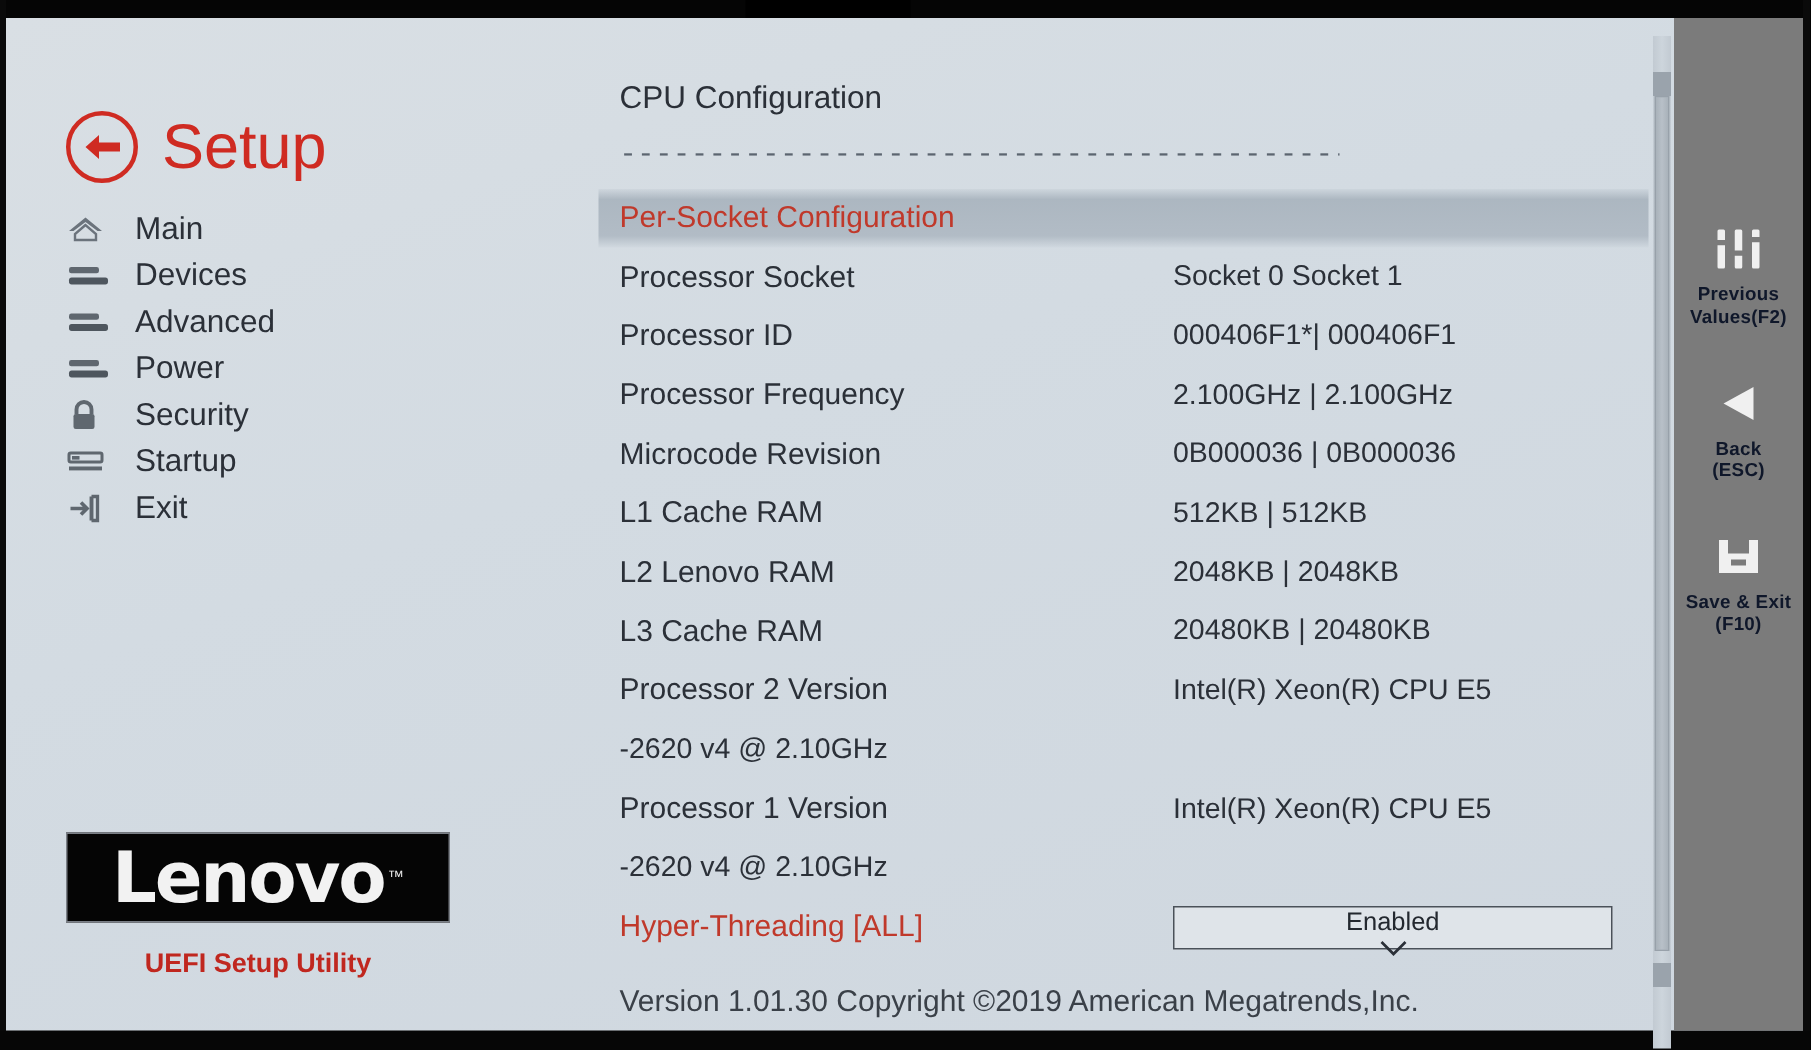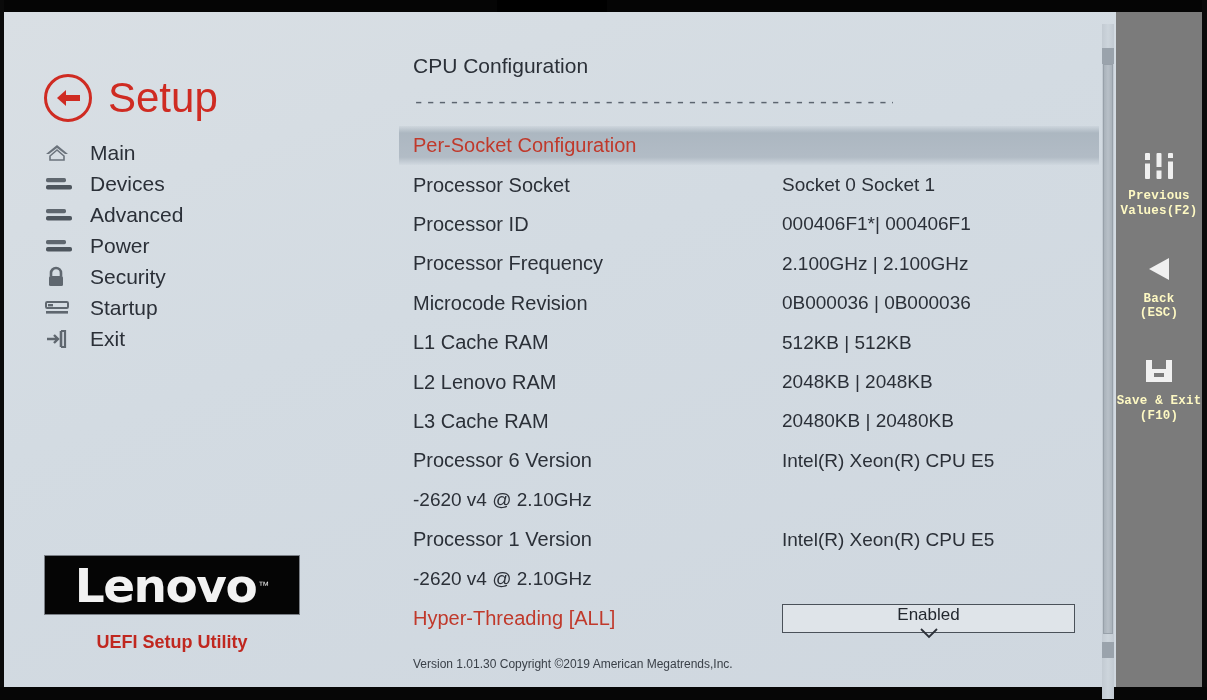--- a/index.html
+++ b/index.html
@@ -154,21 +154,21 @@
     padding: 0 8px;
     cursor: pointer;
     flex-direction: column;
   }
   .dropdown-value { font-size: 17px; color: #23282f; flex: 1; }
   .chev { width: 18px; height: 11px; }
 
   
   .version {
     position: absolute; left: 14px; top: 645px;
-    font-size: 12px; color: #3a4048; white-space: nowrap;
+    font-size: 20px; color: #3a4048; white-space: nowrap;
   }
 
   
   #scrollbar {
     position: absolute; left: 1096px; top: 12px;
     width: 16px; height: 675px;
   }
   .sb-track {
     position: absolute; left: 2px; top: 0; width: 12px; height: 675px;
     background: linear-gradient(90deg,#c2cad2 0%, #cdd5dc 50%, #c2cad2 100%);
@@ -196,24 +196,24 @@
   .action {
     width: 86px; margin-bottom: 32px;
     display: flex; flex-direction: column; align-items: center;
     cursor: pointer;
   }
   .action-icon {
     height: 36px; display: flex; align-items: center; justify-content: center;
     margin-bottom: 5px;
   }
   .action-label {
-    color: #fef9c3; font-size: 12.5px; font-weight: 700;
+    color: #0f172a; font-size: 12.5px; font-weight: 700;
     text-align: center; line-height: 1.18;
     letter-spacing: 0.2px;
-    font-family: Liberation Mono, monospace;
+    font-family: Liberation Sans, sans-serif;
   }
 </style>
 </head>
 <body>
 
 <div id="screen">
 
   <div class="bezel-top"></div>
   <div class="bezel-top-notch"></div>
   <div class="bezel-left"></div>
@@ -355,21 +355,21 @@
           <span class="row-label">L2 Lenovo RAM</span>
           <span class="row-value">2048KB |  2048KB</span>
         </div>
 
         <div class="row">
           <span class="row-label">L3 Cache RAM</span>
           <span class="row-value">20480KB | 20480KB</span>
         </div>
 
         <div class="row">
-          <span class="row-label">Processor 6 Version</span>
+          <span class="row-label">Processor 2 Version</span>
           <span class="row-value">Intel(R) Xeon(R) CPU E5</span>
         </div>
 
         <div class="row">
           <span class="row-cont">-2620 v4 @ 2.10GHz</span>
         </div>
 
         <div class="row">
           <span class="row-label">Processor 1 Version</span>
           <span class="row-value">Intel(R) Xeon(R) CPU E5</span>

